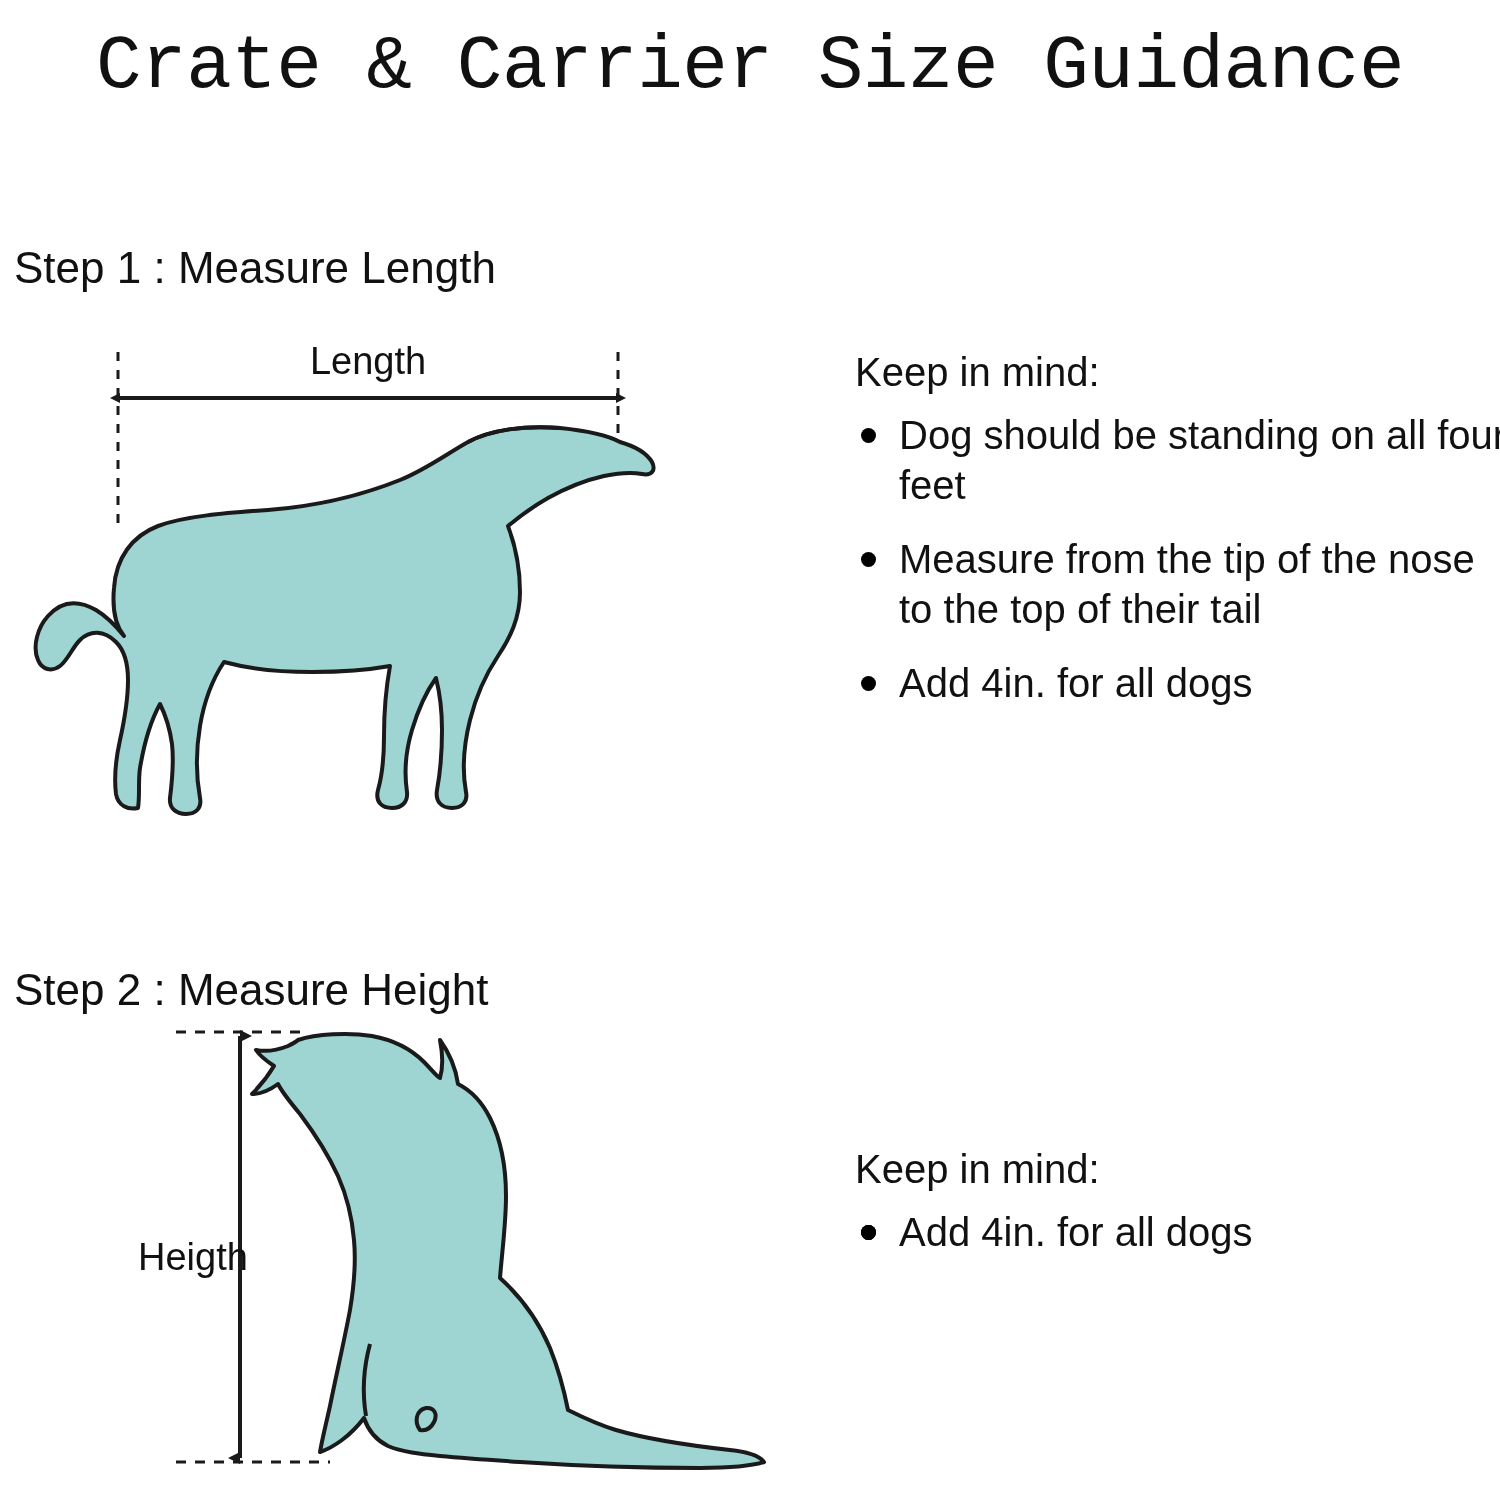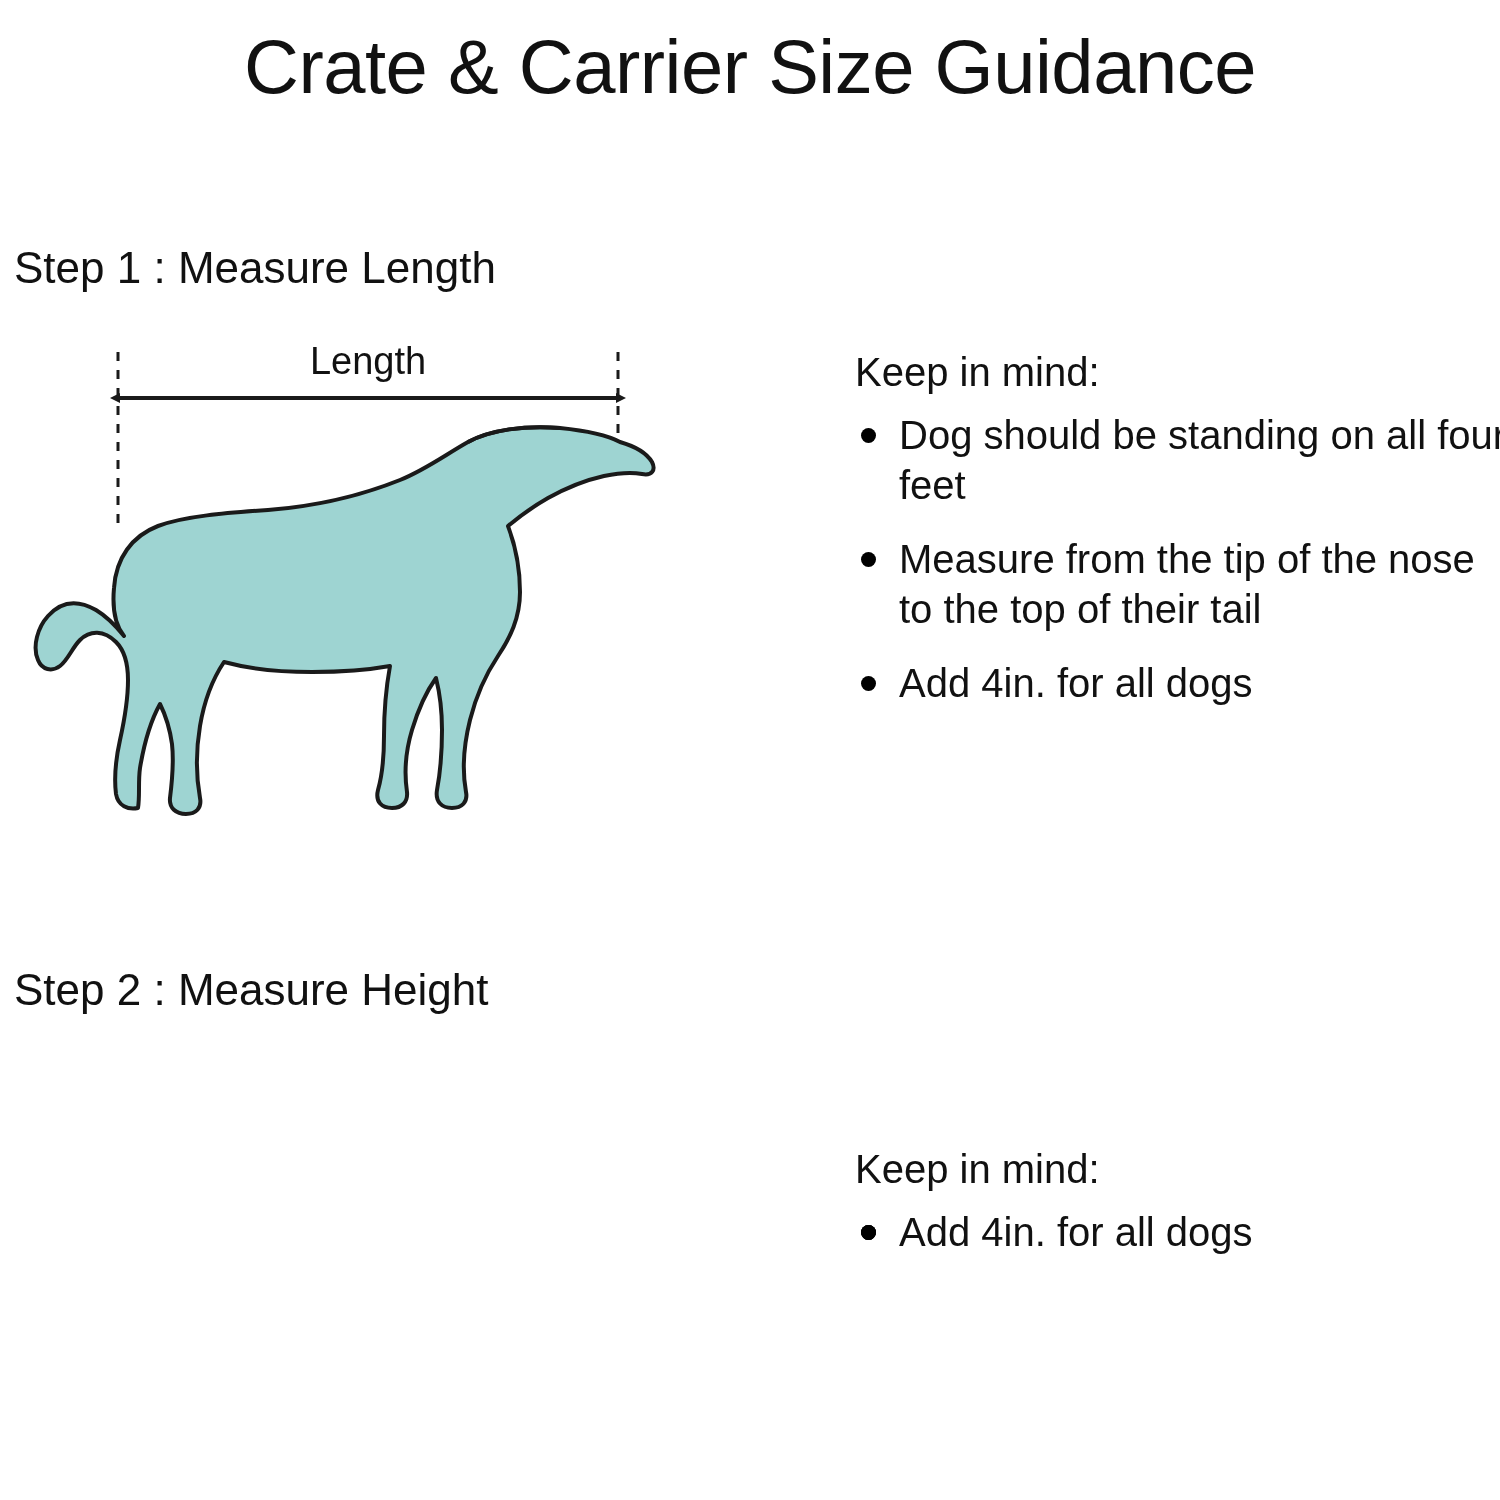--- a/index.html
+++ b/index.html
@@ -27,20 +27,21 @@
     position: absolute;
     left: 0;
     top: 24px;
     width: 1500px;
     text-align: center;
     font-size: 76px;
     line-height: 86px;
     font-weight: 400;
     letter-spacing: -0.5px;
     white-space: nowrap;
+    font-family: Liberation Mono, monospace;
   }
 
   
   .step-heading {
     position: absolute;
     font-size: 44px;
     line-height: 56px;
     font-weight: 400;
     white-space: nowrap;
   }
@@ -188,20 +189,77 @@
       </li>
       <li>
         <span class="bullet"></span>
         <span class="txt">Add 4in. for all dogs</span>
       </li>
     </ul>
   </div>
 
   <div class="step-heading" id="step2-heading">Step 2 : Measure Height</div>
 
+  <div class="illus" id="illus-2">
+    <svg width="640" height="480" viewBox="0 0 640 480" xmlns="http://www.w3.org/2000/svg">
+      <defs>
+        <marker id="arrUp" markerWidth="14" markerHeight="14" refX="6" refY="12" orient="auto" markerUnits="userSpaceOnUse">
+          <path d="M6,0 L0,12 L12,12 z" fill="#1a1a1a"></path>
+        </marker>
+        <marker id="arrDn" markerWidth="14" markerHeight="14" refX="6" refY="2" orient="auto" markerUnits="userSpaceOnUse">
+          <path d="M6,14 L0,2 L12,2 z" fill="#1a1a1a"></path>
+        </marker>
+      </defs>
+
+      <line x1="36" y1="22" x2="160" y2="22" stroke="#1a1a1a" stroke-width="3" stroke-dasharray="10,9"></line>
+
+      <line x1="36" y1="452" x2="190" y2="452" stroke="#1a1a1a" stroke-width="3" stroke-dasharray="10,9"></line>
+
+      <line x1="100" y1="26" x2="100" y2="448" stroke="#1a1a1a" stroke-width="4" marker-start="url(#arrUp)" marker-end="url(#arrDn)"></line>
+
+      <text x="-2" y="260" font-family="Liberation Sans, sans-serif" font-size="38" fill="#111111">Heigth</text>
+
+      <path d="M158 30
+           C 176 24, 208 22, 232 26
+           C 254 30, 272 40, 284 52
+           C 292 60, 296 66, 300 68
+           C 304 54, 302 40, 300 30
+           C 310 44, 316 60, 318 74
+           C 330 80, 342 92, 350 108
+           C 362 132, 366 158, 366 186
+           C 366 214, 362 242, 360 268
+           C 380 286, 398 310, 410 338
+           C 418 358, 424 380, 428 400
+           C 440 406, 456 414, 476 420
+           C 510 430, 554 436, 590 440
+           C 608 442, 620 446, 624 452
+           C 612 456, 590 458, 560 458
+           C 510 458, 440 456, 380 452
+           C 350 450, 322 448, 300 446
+           C 280 444, 262 442, 248 436
+           C 236 430, 228 420, 224 408
+           C 218 416, 210 424, 202 430
+           C 194 436, 186 440, 180 442
+           C 182 430, 186 414, 190 396
+           C 196 366, 204 332, 210 300
+           C 214 276, 216 252, 214 230
+           C 212 206, 206 184, 198 166
+           C 186 140, 172 120, 160 104
+           C 150 92, 142 82, 138 74
+           C 130 80, 120 84, 112 84
+           C 120 76, 128 66, 134 56
+           C 128 52, 120 46, 116 40
+           C 126 42, 138 40, 148 36
+           C 152 34, 156 32, 158 30 Z" fill="#9ed4d2" stroke="#1a1a1a" stroke-width="4" stroke-linejoin="round"></path>
+
+      <path d="M226 406 C 222 382, 224 356, 230 334" fill="none" stroke="#1a1a1a" stroke-width="4"></path>
+
+      <path d="M280 420 C 274 412, 276 400, 286 398 C 294 397, 298 404, 294 412 C 291 418, 286 421, 280 420 Z" fill="none" stroke="#1a1a1a" stroke-width="4"></path>
+    </svg>
+  </div>
 
   <div class="notes" id="notes-2">
     <p class="notes-title">Keep in mind:</p>
     <ul>
       <li>
         <span class="bullet"></span>
       </li>
       <li>
         <span class="bullet"></span>
       </li>

